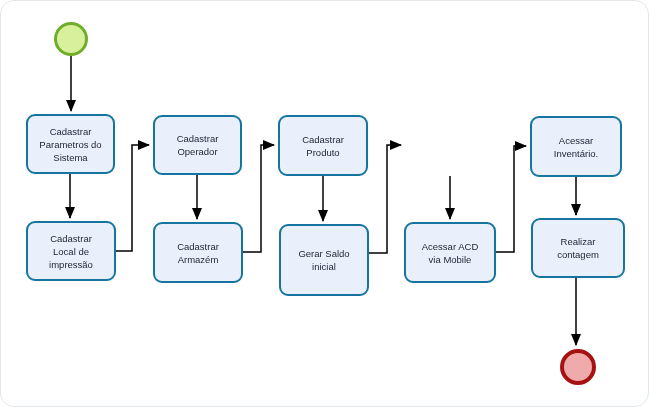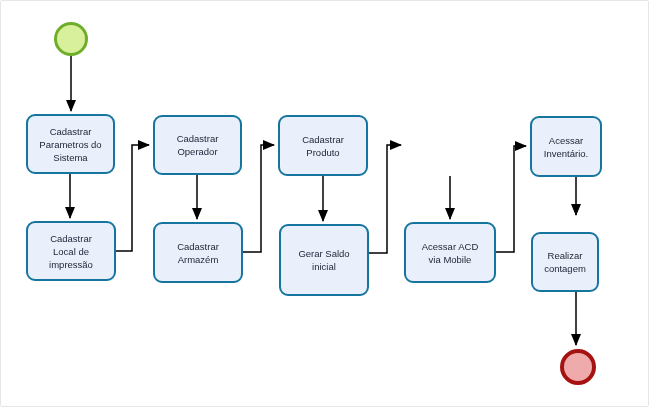--- a/index.html
+++ b/index.html
@@ -2,21 +2,21 @@
 <html><head>
 <meta charset="utf-8">
 <style>
   html, body { margin: 0; padding: 0; background: #ffffff; }
   .canvas {
     position: relative;
     width: 649px;
     height: 407px;
     background: #ffffff;
     border: 1px solid #e4e7ea;
-    border-radius: 2px;
+    border-radius: 14px;
     box-sizing: border-box;
     overflow: hidden;
     font-family: "Liberation Sans", sans-serif;
   }
   .connectors {
     position: absolute;
     left: 0; top: 0;
     width: 649px; height: 407px;
     pointer-events: none;
   }
@@ -54,22 +54,22 @@
   }
   
   .t-parametros        { left: 25px;  top: 113px; width: 89px; height: 60px; }
   .t-local-impressao   { left: 25px;  top: 220px; width: 90px; height: 60px; }
   .t-operador          { left: 152px; top: 114px; width: 89px; height: 60px; }
   .t-armazem           { left: 152px; top: 221px; width: 90px; height: 61px; }
   .t-produto           { left: 277px; top: 114px; width: 90px; height: 61px; }
   .t-gerar-saldo       { left: 278px; top: 223px; width: 90px; height: 72px; }
   .t-criar-mestre      { left: 404px; top: 113px; width: 92px; height: 62px; }
   .t-acessar-acd       { left: 403px; top: 221px; width: 92px; height: 61px; }
-  .t-acessar-inventario{ left: 529px; top: 115px; width: 72px; height: 61px; }
-  .t-realizar-contagem { left: 530px; top: 217px; width: 68px; height: 60px; margin-top: 14px; }
+  .t-acessar-inventario{ left: 529px; top: 115px; width: 92px; height: 61px; }
+  .t-realizar-contagem { left: 530px; top: 217px; width: 94px; height: 60px; }
 </style>
 </head>
 <body>
 
 <div class="canvas">
 
   <svg class="connectors" width="649" height="407" viewBox="0 0 649 407" fill="none">
     <defs>
       <marker id="arrow" markerUnits="userSpaceOnUse" markerWidth="12" markerHeight="10" refX="11" refY="5" orient="auto">
         <polygon points="0,0 12,5 0,10" fill="#000000"></polygon>

